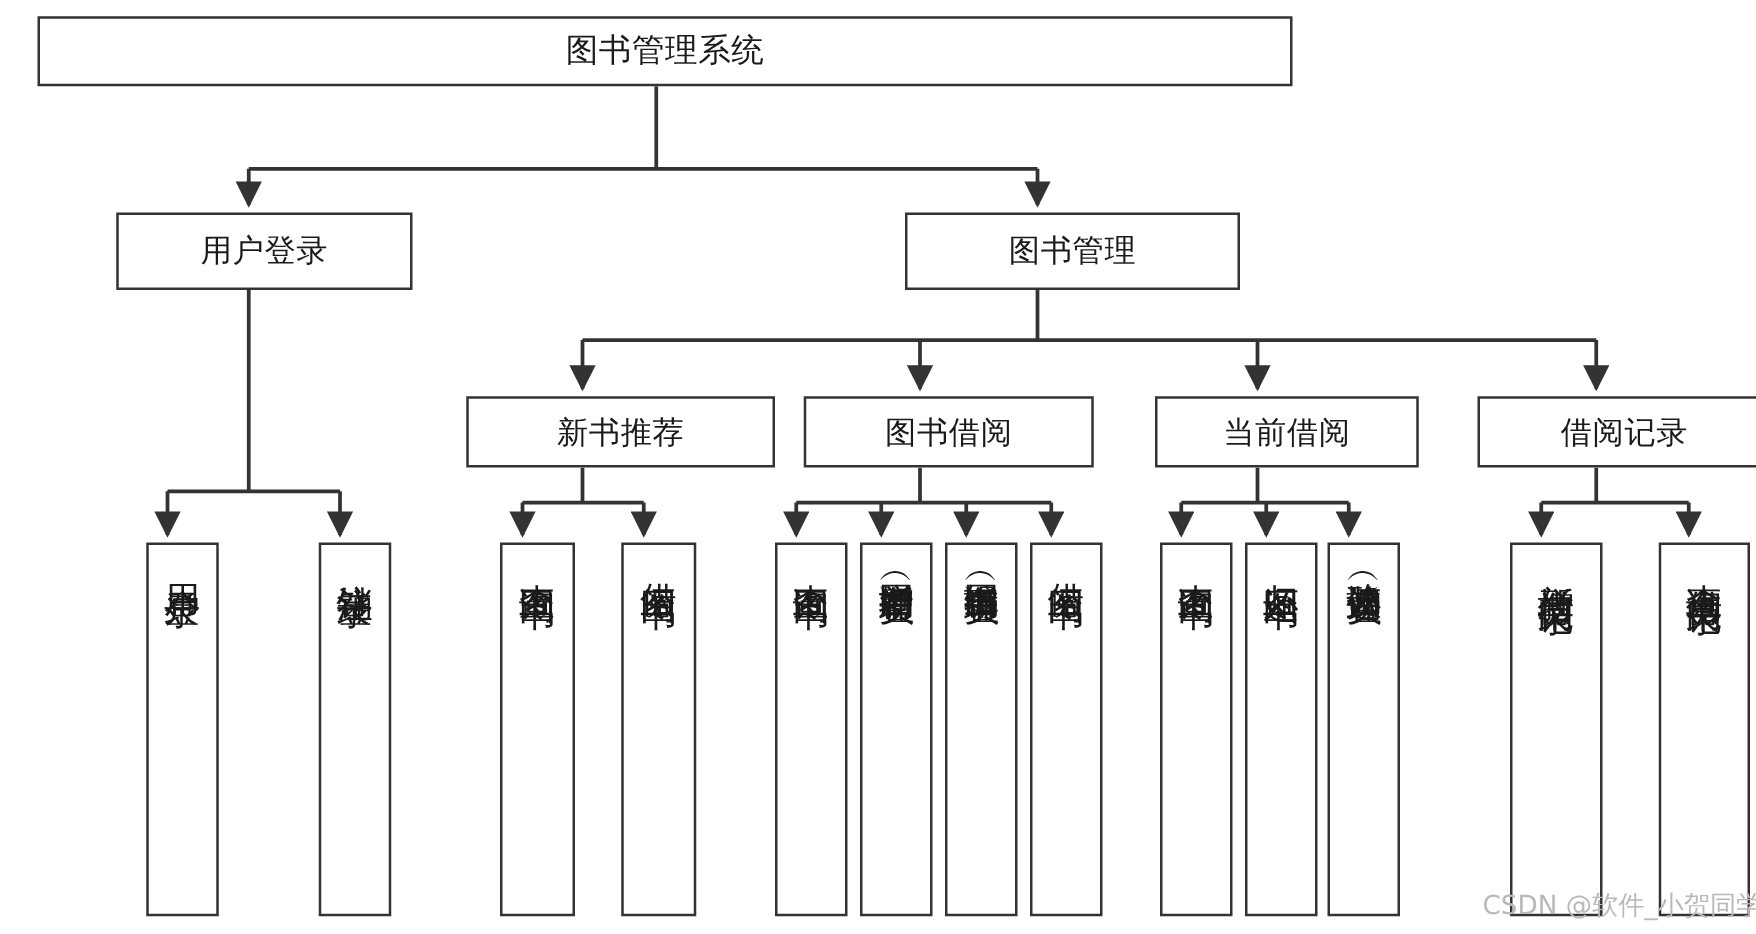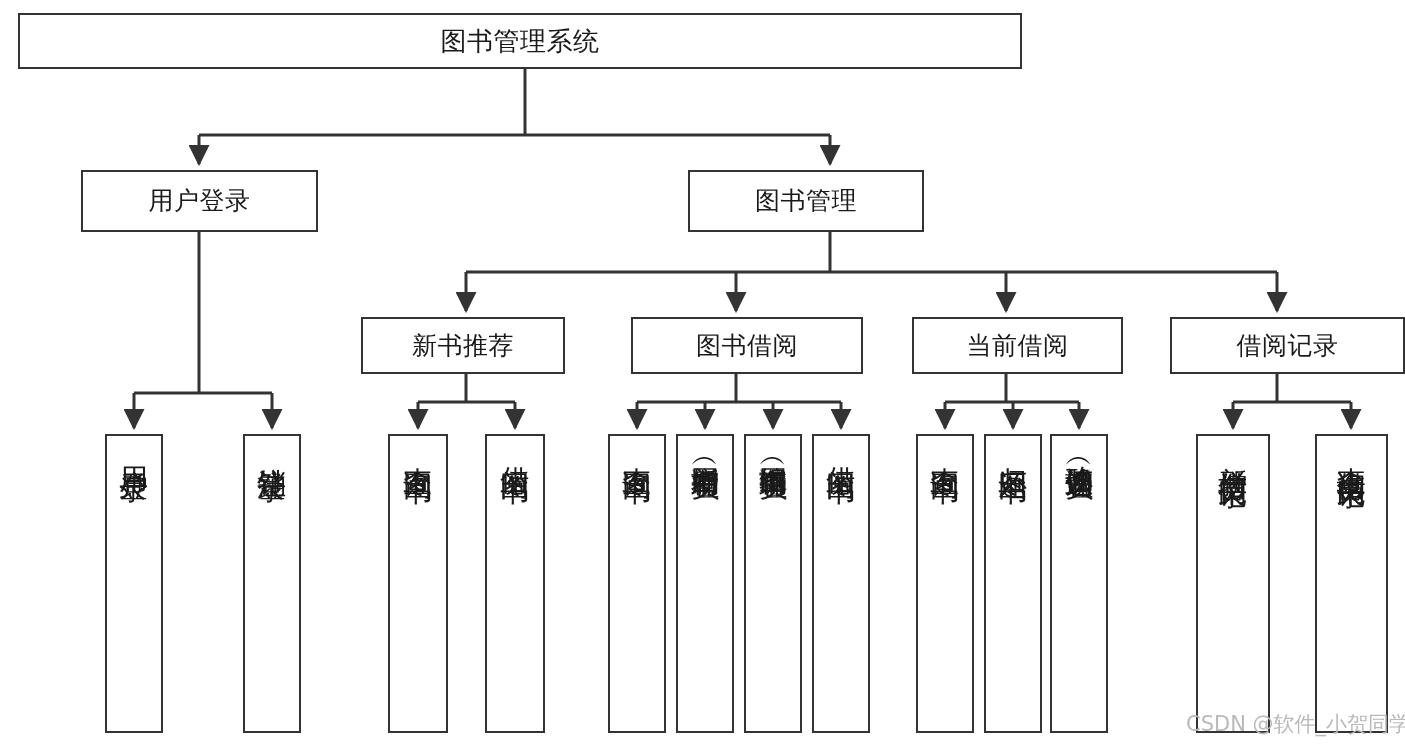--- a/index.html
+++ b/index.html
@@ -20,20 +20,21 @@
   }
   .node {
     position: absolute;
     box-sizing: border-box;
     border: 2px solid #333333;
     background: #ffffff;
     display: flex;
     align-items: center;
     justify-content: center;
     color: #1a1a1a;
+    margin-left: 12px;
   }
   .node .label {
     display: block;
     text-align: center;
     line-height: 1.18;
     white-space: pre;
   }
   .node.horiz .label {
     font-size: 25px;
     letter-spacing: 0.5px;
@@ -131,24 +132,24 @@
     </g>
   </svg>
 
   <div id="nodes">
       <div class="node horiz root" style="left: 18px; top: 13px; width: 1004px; height: 56px;">
         <span class="label">图书管理系统</span>
       </div>
       <div class="node horiz" style="left: 81px; top: 170px; width: 237px; height: 62px;">
         <span class="label">用户登录</span>
       </div>
-      <div class="node horiz" style="left: 688px; top: 170px; width: 236px; height: 62px; justify-content: center;">
+      <div class="node horiz" style="left: 712px; top: 170px; width: 268px; height: 62px; justify-content: center;">
         <span class="label">图书管理</span>
       </div>
-      <div class="node horiz" style="left: 361px; top: 317px; width: 204px; height: 57px;">
+      <div class="node horiz" style="left: 361px; top: 317px; width: 247px; height: 57px;">
         <span class="label">新书推荐</span>
       </div>
       <div class="node horiz" style="left: 631px; top: 317px; width: 232px; height: 57px;">
         <span class="label">图书借阅</span>
       </div>
       <div class="node horiz" style="left: 912px; top: 317px; width: 211px; height: 57px;">
         <span class="label">当前借阅</span>
       </div>
       <div class="node horiz" style="left: 1170px; top: 317px; width: 235px; height: 57px;">
         <span class="label">借阅记录</span>

